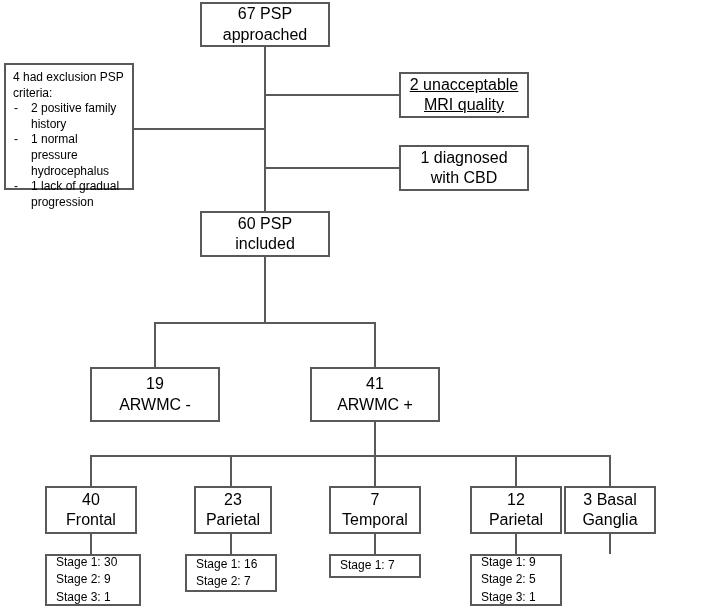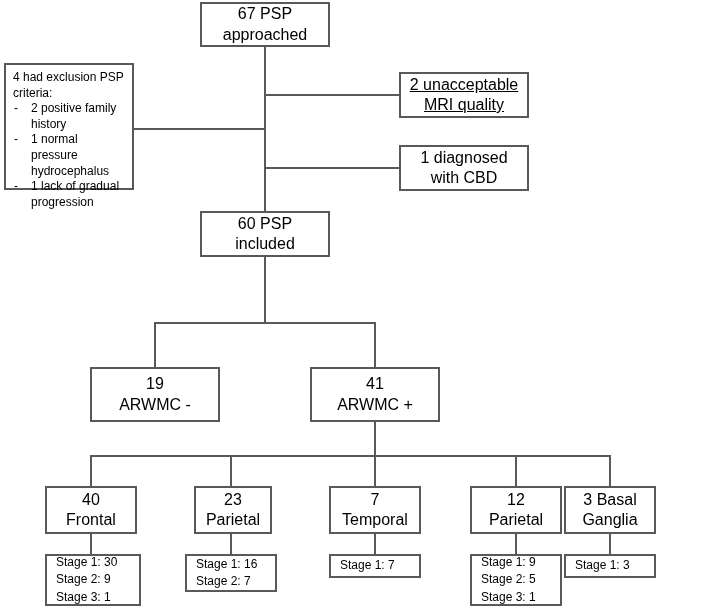--- a/index.html
+++ b/index.html
@@ -205,17 +205,14 @@
   <div class="box stage-box" style="left:329px; top:554px; width:92px; height:24px;">
     <span class="line">Stage 1: 7</span>
   </div>
 
   <div class="box stage-box" style="left:470px; top:554px; width:92px; height:52px;">
     <span class="line">Stage 1: 9</span>
     <span class="line">Stage 2: 5</span>
     <span class="line">Stage 3: 1</span>
   </div>
 
-  <div class="box stage-box" style="left:564px; top:554px; width:92px; height:24px;">
-    <span class="line">Stage 1: 3</span>
-  </div>
 
 </div>
 
 </body></html>

